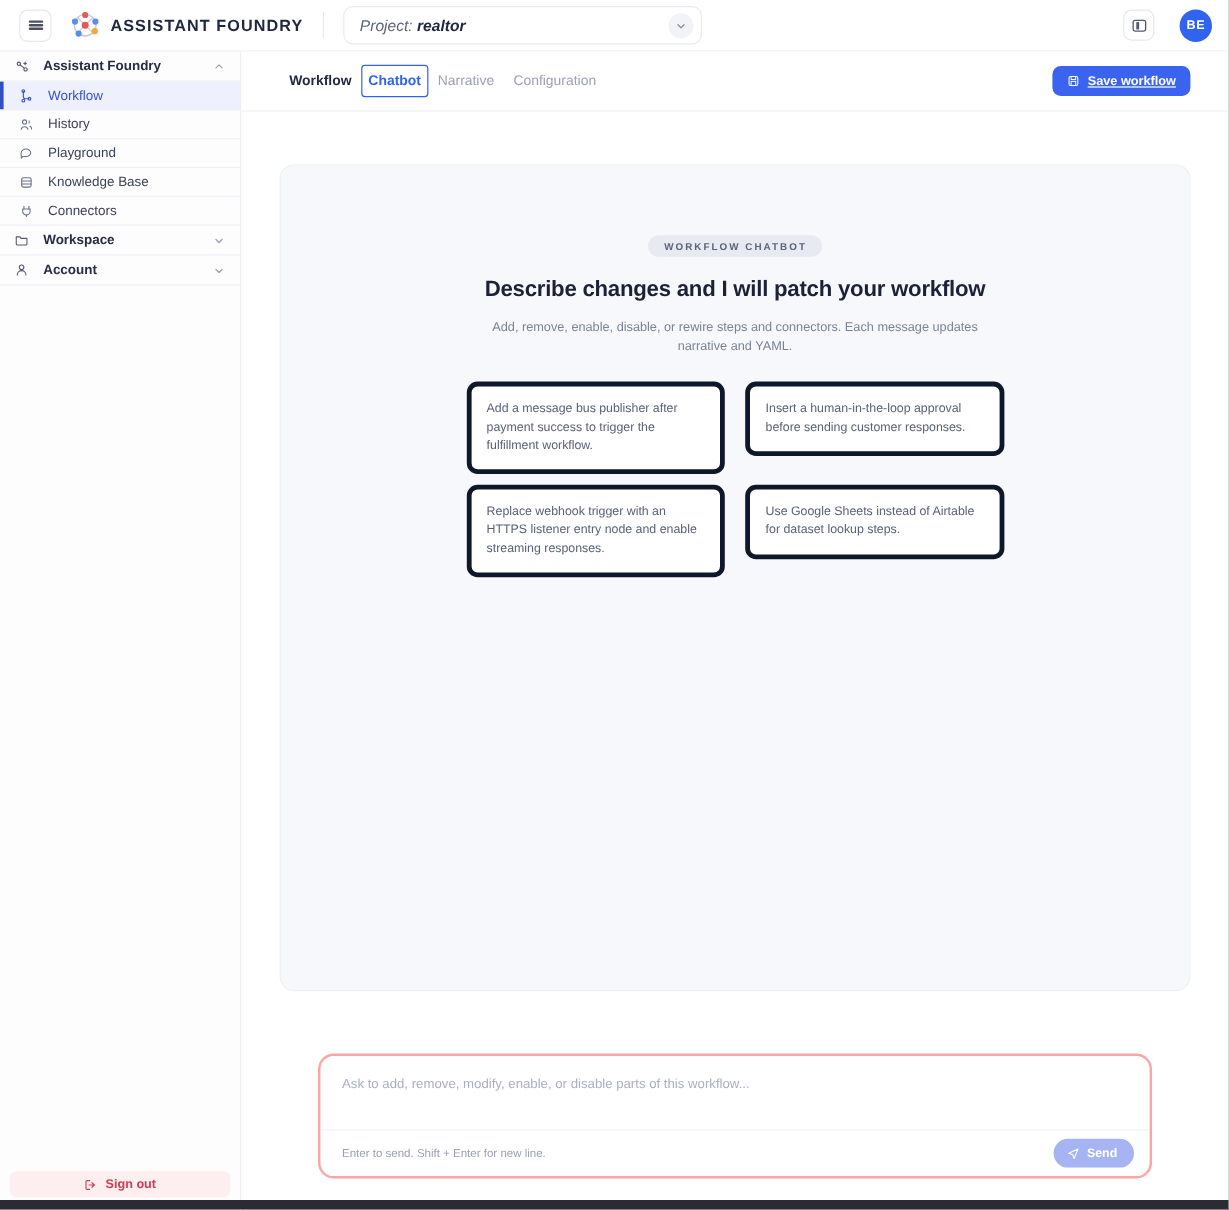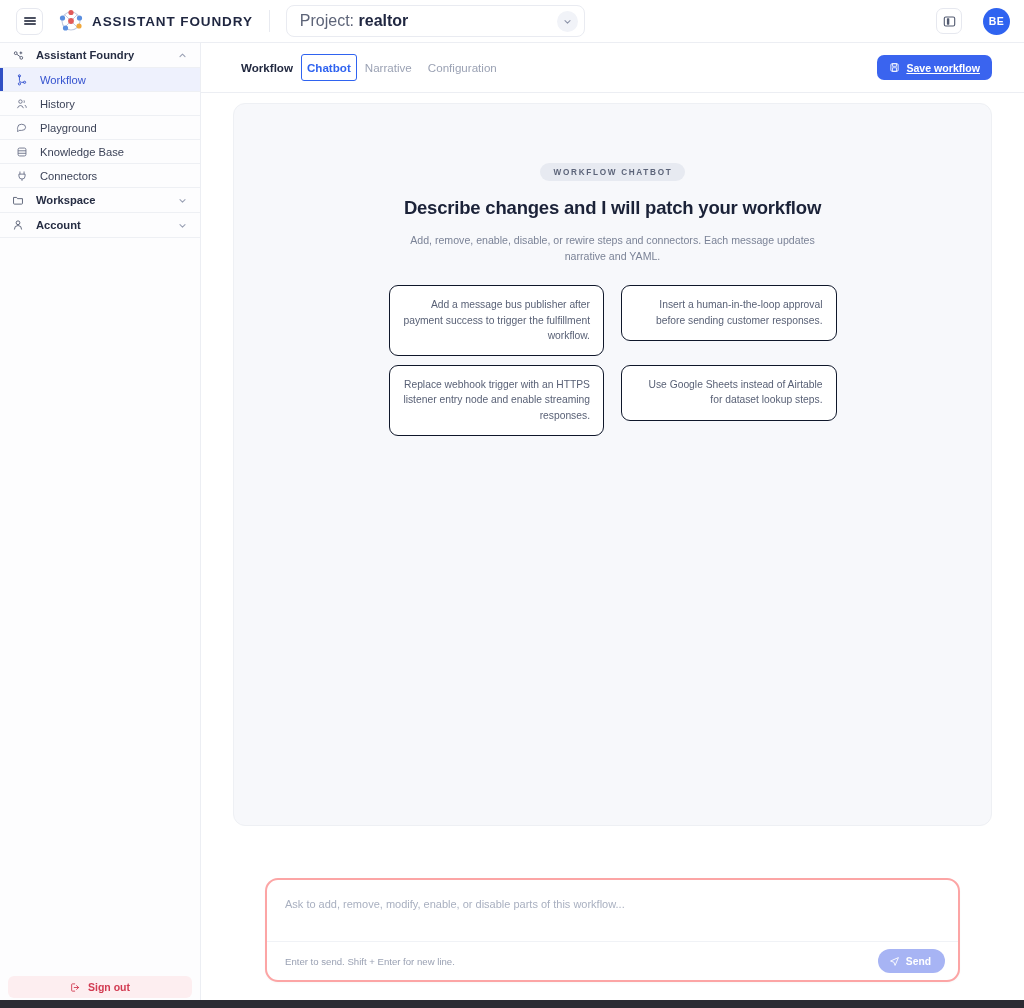--- a/index.html
+++ b/index.html
@@ -84,22 +84,23 @@
     border: 1px solid #e9ebf1;
     border-radius: 8px;
     background: #fff;
     display: flex;
     align-items: center;
     padding: 0 6px 0 13px;
     cursor: pointer;
     flex: 0 0 auto;
   }
   .project-label {
-    font-size: 16px;
+    font-size: 13px;
     color: #5d6478;
+    font-style: italic;
   }
   .project-label b { color: #1f2640; font-weight: 700; }
   .project-caret {
     margin-left: auto;
     width: 21px; height: 21px;
     border-radius: 50%;
     background: #f1f3f8;
     display: flex; align-items: center; justify-content: center;
   }
 
@@ -269,20 +270,21 @@
   }
 
   .chat-panel {
     flex: 1 1 auto;
     background: #f7f8fb;
     border: 1px solid #eef0f4;
     border-radius: 12px;
     min-height: 0;
     overflow: hidden;
     padding-top: 57px;
+    margin-top: 34px;
   }
 
   .hero { text-align: center; }
 
   .hero-badge {
     display: inline-block;
     background: #e7eaf1;
     color: #5c6479;
     font-size: 8.2px;
     font-weight: 700;
@@ -311,28 +313,27 @@
     margin: 21px auto 0 auto;
     width: 448px;
     display: grid;
     grid-template-columns: 1fr 1fr;
     gap: 9px 17px;
     align-items: start;
   }
 
   .card {
     background: #ffffff;
-    border: 1px solid #0f172a;
+    border: 4px solid #0f172a;
     border-radius: 9px;
     padding: 11px 13px 12px 13px;
     font-size: 10.3px;
     line-height: 1.48;
     color: #596176;
     cursor: pointer;
-    text-align: right;
   }
   .card.tall { min-height: 58px; }
 
   
   .composer-wrap {
     flex: 0 0 auto;
     padding: 12px 32px 26px 32px;
   }
   .composer {
     border: 2px solid #fca5a5;

